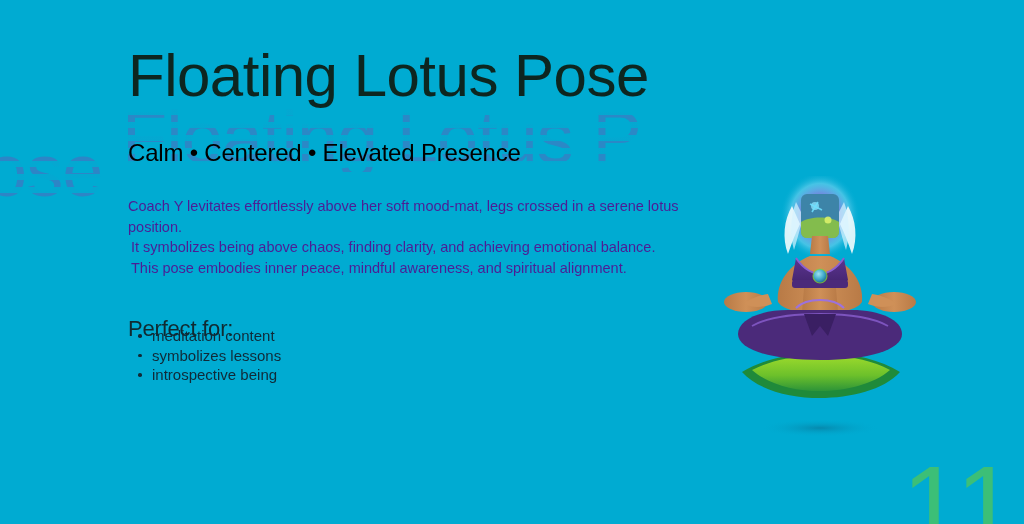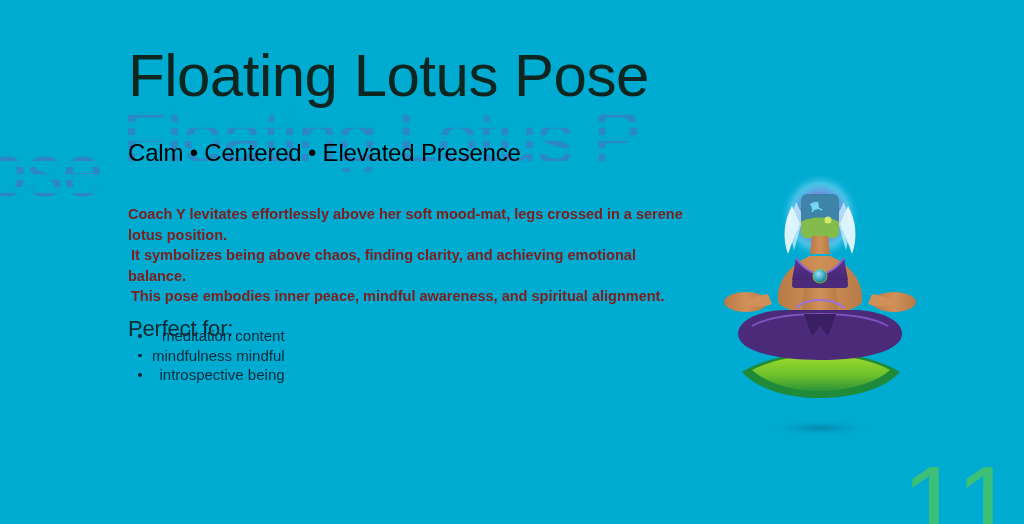--- a/index.html
+++ b/index.html
@@ -89,26 +89,25 @@
     top: 139px;
     font-size: 24px;
     font-weight: 400;
     letter-spacing: -0.2px;
     color: #000000;
     white-space: nowrap;
   }
   .body-block {
     position: absolute;
     left: 128px;
-    top: 204px;
+    top: 196px;
     width: 560px;
     font-size: 14.5px;
     line-height: 1.42;
-    color: #7f1d1d;
-    font-weight: bold;
+    color: #4c1d95;
   }
   .body-block p { margin: 0; }
   .body-block p.indent { text-indent: 3px; }
 
   .perfect-head {
     position: absolute;
     left: 128px;
     top: 316px;
     font-size: 22px;
     font-weight: 400;
@@ -117,21 +116,20 @@
   }
   .bullets {
     position: absolute;
     left: 134px;
     top: 326px;
     list-style: none;
     margin: 0;
     padding: 0;
     font-size: 15px;
     color: #102a38;
-    text-align: right;
   }
   .bullets li {
     position: relative;
     padding-left: 18px;
     line-height: 19.6px;
     margin-bottom: 0;
   }
   .bullets li::before {
     content: "";
     position: absolute;
@@ -185,21 +183,21 @@
     <div class="body-block">
       <p>Coach Y levitates effortlessly above her soft mood-mat, legs crossed in a serene lotus position.</p>
       <p class="indent">It symbolizes being above chaos, finding clarity, and achieving emotional balance.</p>
       <p class="indent">This pose embodies inner peace, mindful awareness, and spiritual alignment.</p>
     </div>
 
     <div class="perfect-head">Perfect for:</div>
 
     <ul class="bullets">
       <li>meditation content</li>
-      <li>mindfulness mindful</li>
+      <li>symbolizes lessons</li>
       <li>introspective being</li>
     </ul>
   </div>
 
   <div class="illustration">
     <svg width="204" height="272" viewBox="0 0 204 272" xmlns="http://www.w3.org/2000/svg">
       <defs>
         <radialGradient id="auraG" cx="50%" cy="50%" r="50%">
           <stop offset="0%" stop-color="#b98ee8" stop-opacity="0.95"></stop>
           <stop offset="48%" stop-color="#8e7de0" stop-opacity="0.80"></stop>

